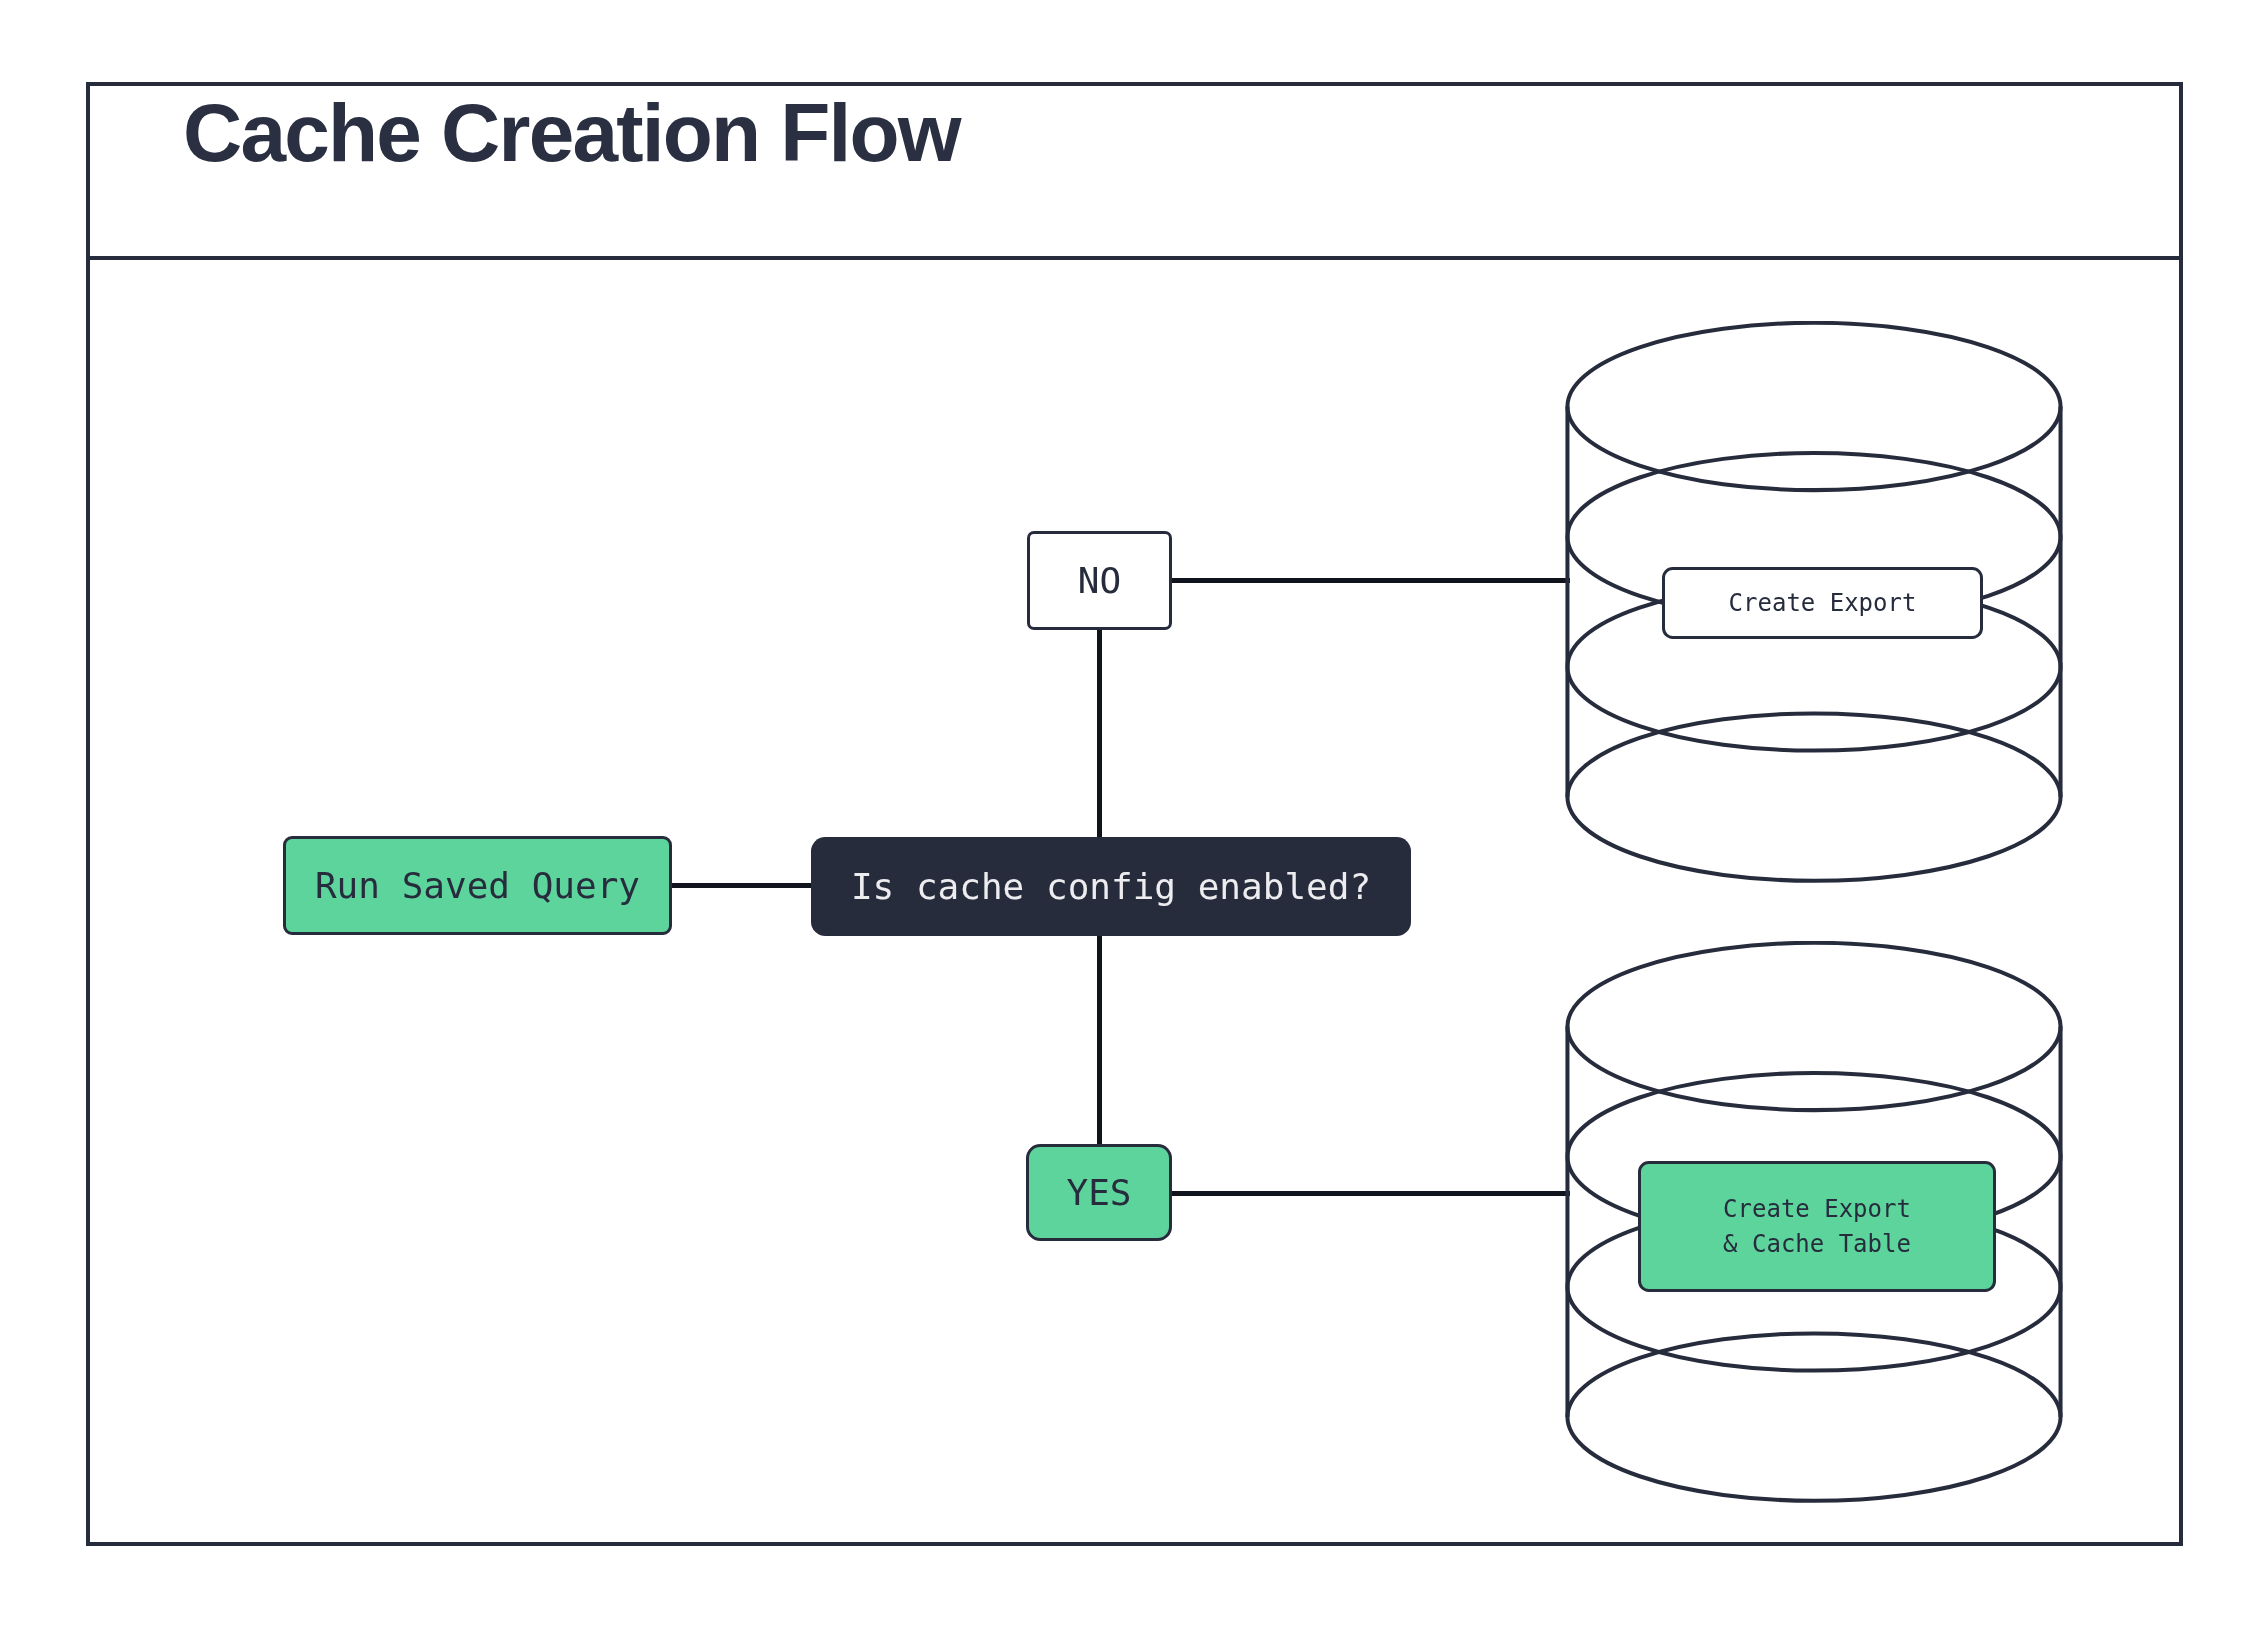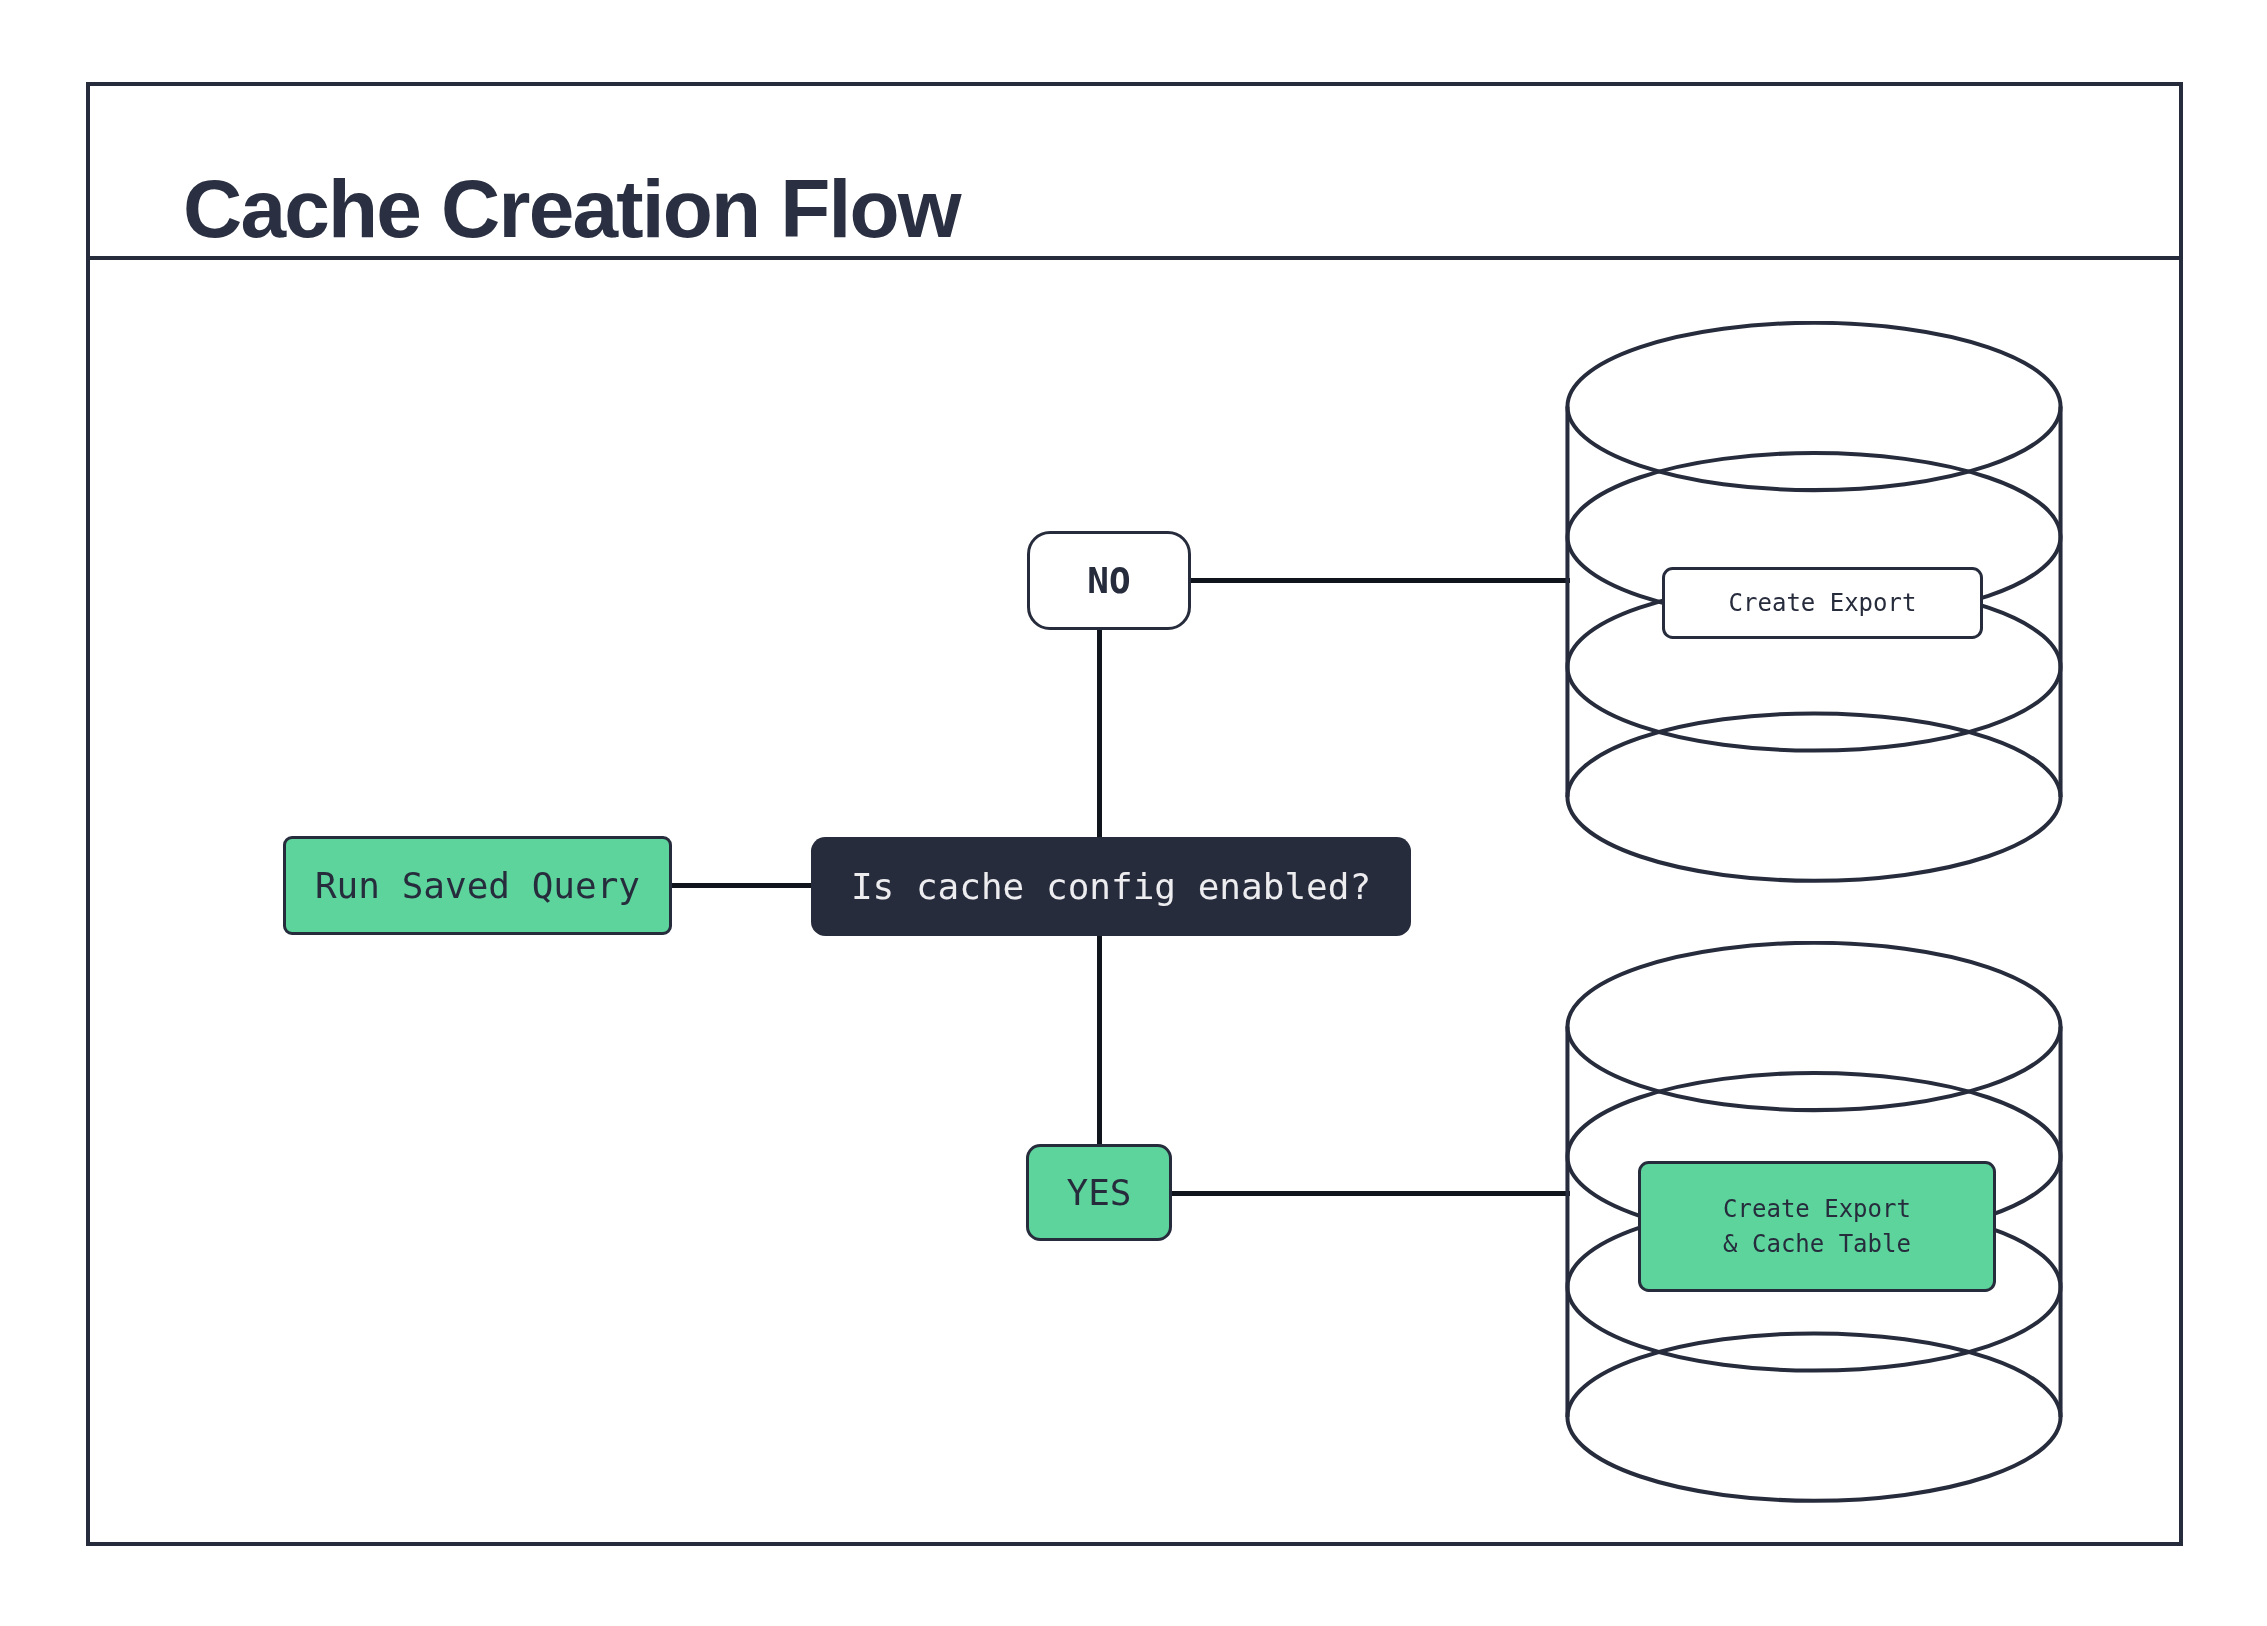--- a/index.html
+++ b/index.html
@@ -15,21 +15,21 @@
   .stage{position:absolute;left:0;top:0;width:2268px;height:1626px;}
 
   
   .frame{
     position:absolute;left:86px;top:82px;width:2097px;height:1464px;
     border:4.5px solid var(--ink);background:var(--canvas);
   }
   .header{
     position:absolute;left:86px;top:82px;width:2097px;height:178px;
     border:4.5px solid var(--ink);
-    display:flex;align-items:flex-end;padding-left:93px;
+    display:flex;align-items:flex-start;padding-left:93px;
   }
   .title{
     font-family:"Liberation Sans","DejaVu Sans",sans-serif;
     font-weight:bold;font-size:82px;letter-spacing:-1.8px;color:#2a3042;
   }
 
   
   .line{position:absolute;background:var(--connector);}
 
   
@@ -39,22 +39,22 @@
   }
   .node-start{
     left:283px;top:836px;width:389px;height:99px;
     background:var(--green);border:3.6px solid var(--ink);border-radius:9px;
   }
   .node-decision{
     left:811px;top:837px;width:600px;height:99px;
     background:var(--ink);color:var(--light);border-radius:14.3px;
   }
   .node-no{
-    left:1027px;top:531px;width:164px;height:99px;
-    background:var(--canvas);border:3.6px solid var(--ink);border-radius:23px;font-weight:bold;
+    left:1027px;top:531px;width:145px;height:99px;
+    background:var(--canvas);border:3.6px solid var(--ink);border-radius:7px;
   }
   .node-yes{
     left:1026px;top:1144px;width:146px;height:97px;
     background:var(--green);border:3.6px solid var(--ink);border-radius:14.3px;
   }
 
   
   .cylinder{position:absolute;width:498px;height:562px;}
   .cyl-top{left:1565px;top:321px;}
   .cyl-bottom{left:1565px;top:941px;}

